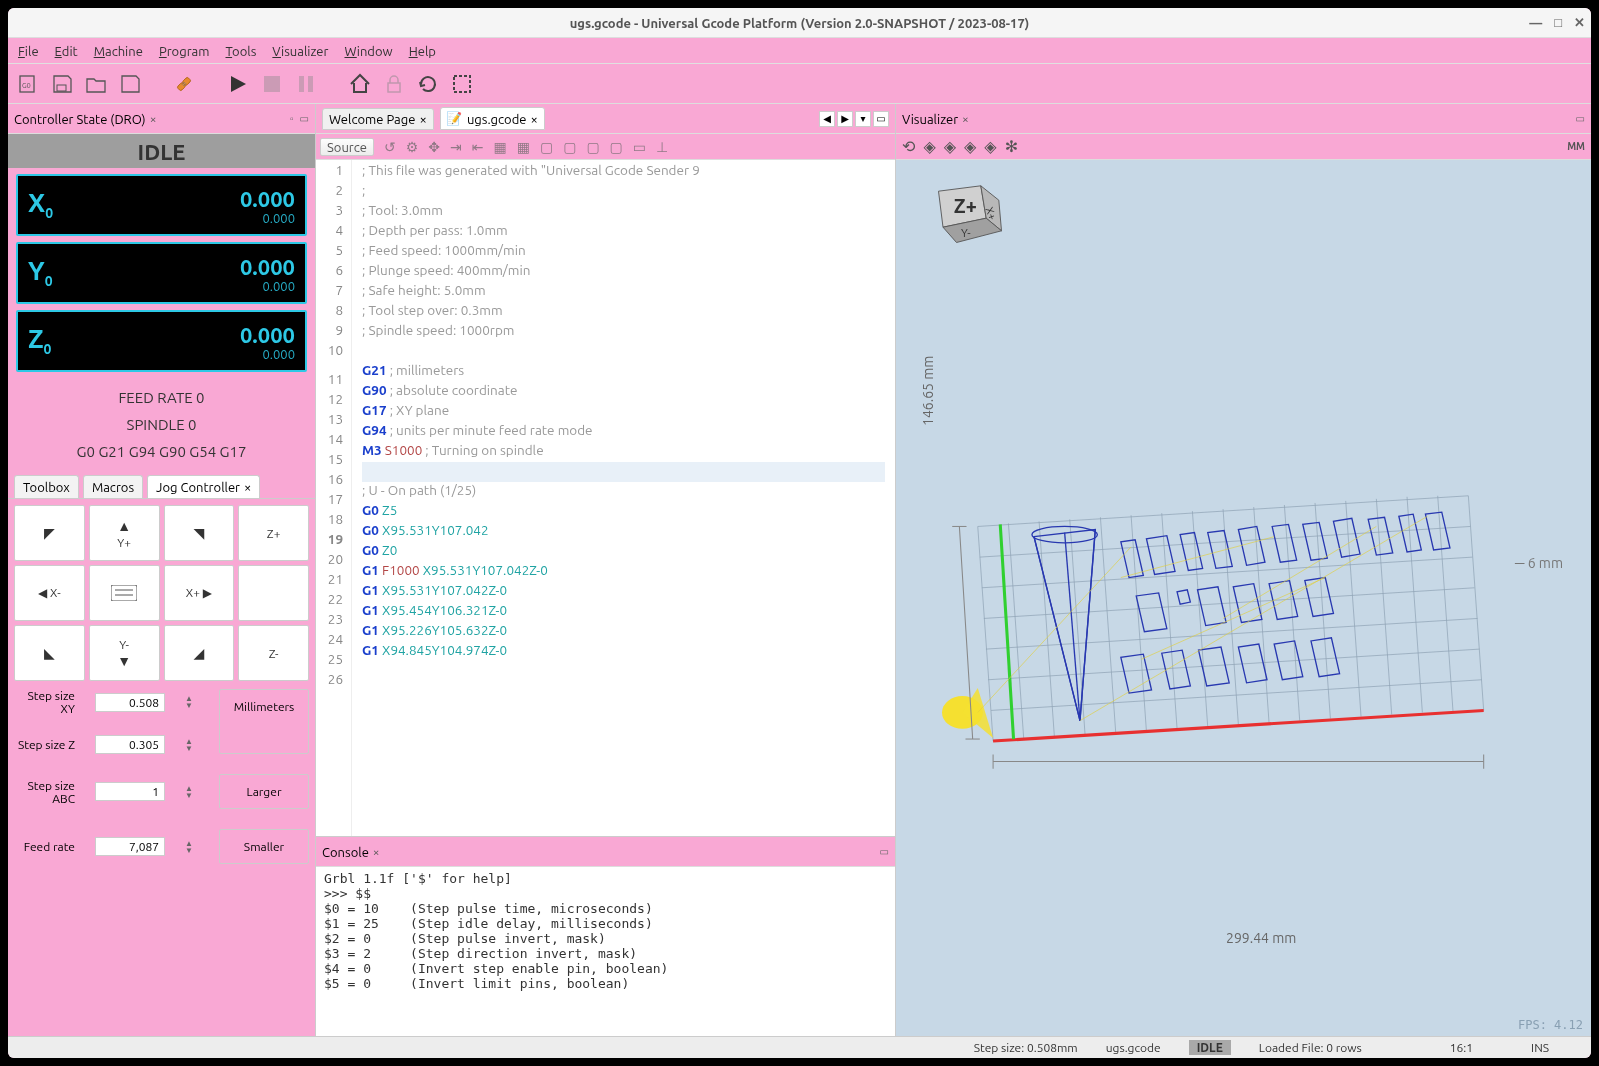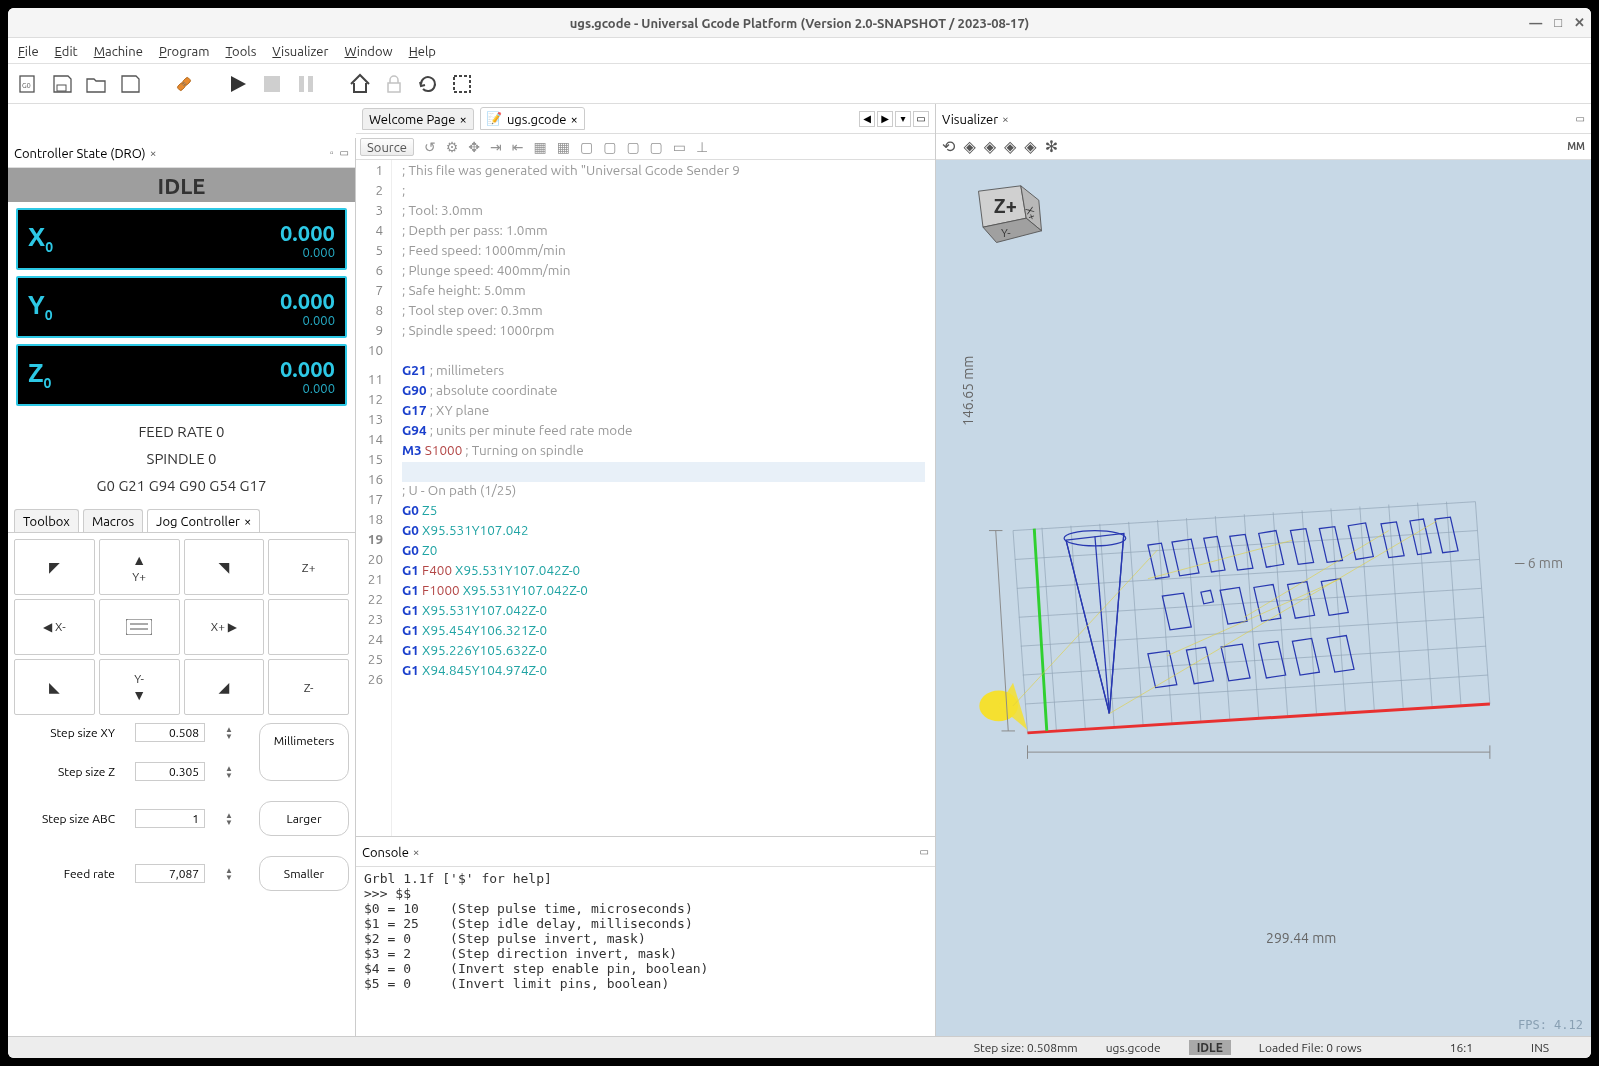--- a/index.html
+++ b/index.html
@@ -1,27 +1,27 @@
 <!DOCTYPE html>
 <html><head>
 <meta charset="utf-8">
 <style>
 * { box-sizing: border-box; margin: 0; padding: 0; font-family: "Ubuntu", "Segoe UI", sans-serif; }
 body { background:#000; width:1599px; height:1066px; overflow:hidden; }
-.outer-frame { position:absolute; left:8px; top:8px; width:1583px; height:1050px; background:#ffffff; border-radius:6px; overflow:hidden; }
+.outer-frame { position:absolute; left:8px; top:8px; width:1583px; height:1050px; background:#f9a8d4; border-radius:6px; overflow:hidden; }
 .titlebar { height:30px; background:#f5f5f5; border-bottom:1px solid #ddd; display:flex; align-items:center; justify-content:center; position:relative; font-size:13px; font-weight:bold; color:#555; }
 .titlebar .win-controls { position:absolute; right:6px; display:flex; gap:12px; font-size:13px; color:#666; }
 .menubar { height:26px; display:flex; align-items:center; gap:16px; padding:0 10px; font-size:13px; color:#333; border-bottom:1px solid #e0e0e0; }
 .menubar span { cursor:default; }
 .menubar span u { text-decoration:underline; }
 .toolbar-main { height:40px; display:flex; align-items:center; gap:10px; padding:0 8px; border-bottom:1px solid #ddd; }
 .toolbar-main .ico { width:24px; height:24px; display:flex; align-items:center; justify-content:center; font-size:18px; color:#555; }
 .toolbar-main .sep { width:10px; }
 .body-grid { display:flex; height:calc(100% - 30px - 26px - 40px - 22px); }
-.col-left { width:348px; border-right:1px solid #ccc; display:flex; flex-direction:column;margin-top:34px; }
+.col-left { width:308px; border-right:1px solid #ccc; display:flex; flex-direction:column; }
 .tab-hdr { height:30px; display:flex; align-items:center; padding:0 6px; font-size:13px; border-bottom:1px solid #ddd; gap:4px; position:relative; }
 .tab-hdr .close-x { color:#555; font-size:12px; }
 .tab-hdr .dock-icons { position:absolute; right:6px; display:flex; gap:6px; font-size:10px; color:#666; }
 .dro-state { height:34px; background:#9e9e9e; display:flex; align-items:center; justify-content:center; font-weight:bold; font-size:22px; color:#333; }
 .dro-axes { margin:6px 8px; display:flex; flex-direction:column; gap:6px; }
 .dro-axis { background:#000; border:2px solid #2dc8e5; border-radius:2px; display:flex; align-items:center; justify-content:space-between; padding:6px 10px; height:62px; }
 .dro-axis .lbl { color:#2dc8e5; font-size:26px; font-weight:bold; }
 .dro-axis .lbl sub { font-size:14px; }
 .dro-axis .vals { text-align:right; color:#2dc8e5; font-family:"DejaVu Sans Mono",monospace; }
 .dro-axis .vals .big { font-size:22px; font-weight:bold; }
@@ -30,21 +30,21 @@
 .dro-extras .alarm { border:1px solid #999; border-radius:2px; padding:1px 8px; font-size:13px; display:inline-block; }
 .sub-tabs { height:28px; display:flex; padding:0 6px; gap:4px; font-size:13px; align-items:flex-end; border-bottom:1px solid #ccc; }
 .sub-tabs .tab { padding:4px 8px; border:1px solid #ccc; border-bottom:none; background:#f3f3f3; border-radius:3px 3px 0 0; display:flex; align-items:center; gap:4px; }
 .sub-tabs .tab.active { background:#fff; }
 .jog-panel { padding:6px; }
 .jog-grid { display:grid; grid-template-columns:repeat(4,1fr); gap:4px; }
 .jog-btn { height:56px; border:1px solid #ccc; border-radius:2px; background:#fff; display:flex; flex-direction:column; align-items:center; justify-content:center; font-size:12px; color:#333; gap:2px; }
 .jog-btn .arrow { font-size:14px; }
 .jog-params { margin-top:8px; display:grid; grid-template-columns: 1fr 70px 14px 90px; gap:20px; align-items:center; font-size:12px; }
 .jog-params input { width:100%; border:1px solid #ccc; padding:2px 5px; text-align:right; font-size:12px; }
-.jog-params .unit-btn { border:1px solid #ccc; border-radius:12px; text-align:center; font-size:12px; padding:10px 0; height:100%; }
+.jog-params .unit-btn { border:1px solid #ccc; border-radius:2px; text-align:center; font-size:12px; padding:10px 0; height:100%; }
 .jog-spinner { display:flex; flex-direction:column; font-size:8px; line-height:7px; color:#666; }
 .col-mid { width:580px; display:flex; flex-direction:column; border-right:1px solid #ccc; }
 .mid-tabs { height:30px; display:flex; align-items:center; padding:0 6px; font-size:13px; border-bottom:1px solid #ddd; gap:6px; position:relative; }
 .mid-tabs .subtab { padding:3px 6px; background:#f0f0f0; border:1px solid #ccc; border-radius:3px 3px 0 0; display:flex; align-items:center; gap:4px; }
 .mid-tabs .subtab.active { background:#fff; }
 .mid-tabs .nav-btns { position:absolute; right:6px; display:flex; gap:2px; }
 .mid-tabs .nav-btns span { border:1px solid #ccc; width:16px; height:16px; display:flex; align-items:center; justify-content:center; font-size:10px; background:#fff; }
 .editor-toolbar { height:26px; border-bottom:1px solid #ddd; display:flex; align-items:center; gap:10px; padding:0 4px; font-size:14px; color:#555; }
 .editor-toolbar .src-btn { border:1px solid #ccc; padding:1px 6px; font-size:13px; background:linear-gradient(#fdfdfd,#ececec); border-radius:2px; }
 .editor-toolbar .tb-ico { font-size:14px; color:#666; opacity:0.7; }
@@ -360,21 +360,20 @@
             <div class="ln"><span class="tok-gcmd">G21</span><span> </span><span class="tok-cmt">; millimeters</span></div>
             <div class="ln"><span class="tok-gcmd">G90</span><span> </span><span class="tok-cmt">; absolute coordinate</span></div>
             <div class="ln"><span class="tok-gcmd">G17</span><span> </span><span class="tok-cmt">; XY plane</span></div>
             <div class="ln"><span class="tok-gcmd">G94</span><span> </span><span class="tok-cmt">; units per minute feed rate mode</span></div>
             <div class="ln"><span class="tok-gcmd">M3</span><span> </span><span class="tok-s">S1000</span><span> </span><span class="tok-cmt">; Turning on spindle</span></div>
             <div class="ln current"></div>
             <div class="ln"><span class="tok-cmt">; U - On path (1/25)</span></div>
             <div class="ln"><span class="tok-gcmd">G0</span><span> </span><span class="tok-coord">Z5</span></div>
             <div class="ln"><span class="tok-gcmd">G0</span><span> </span><span class="tok-coord">X95.531Y107.042</span></div>
             <div class="ln"><span class="tok-gcmd">G0</span><span> </span><span class="tok-coord">Z0</span></div>
-            <div class="ln"><span class="tok-gcmd">G1</span><span> </span><span class="tok-s">F400</span><span> </span><span class="tok-coord">X95.531Y107.042Z-0</span></div>
             <div class="ln"><span class="tok-gcmd">G1</span><span> </span><span class="tok-s">F1000</span><span> </span><span class="tok-coord">X95.531Y107.042Z-0</span></div>
             <div class="ln"><span class="tok-gcmd">G1</span><span> </span><span class="tok-coord">X95.531Y107.042Z-0</span></div>
             <div class="ln"><span class="tok-gcmd">G1</span><span> </span><span class="tok-coord">X95.454Y106.321Z-0</span></div>
             <div class="ln"><span class="tok-gcmd">G1</span><span> </span><span class="tok-coord">X95.226Y105.632Z-0</span></div>
             <div class="ln"><span class="tok-gcmd">G1</span><span> </span><span class="tok-coord">X94.845Y104.974Z-0</span></div>
           </div>
       </div>
 
       <div class="console-panel">
         <div class="tab-hdr">

